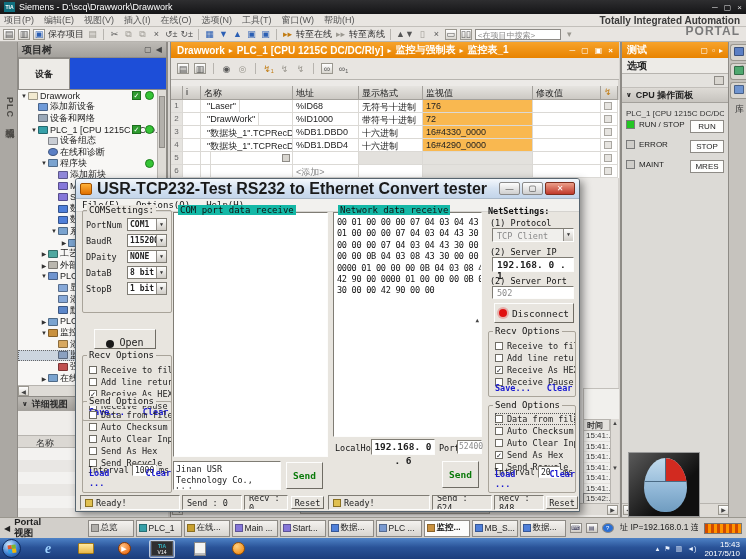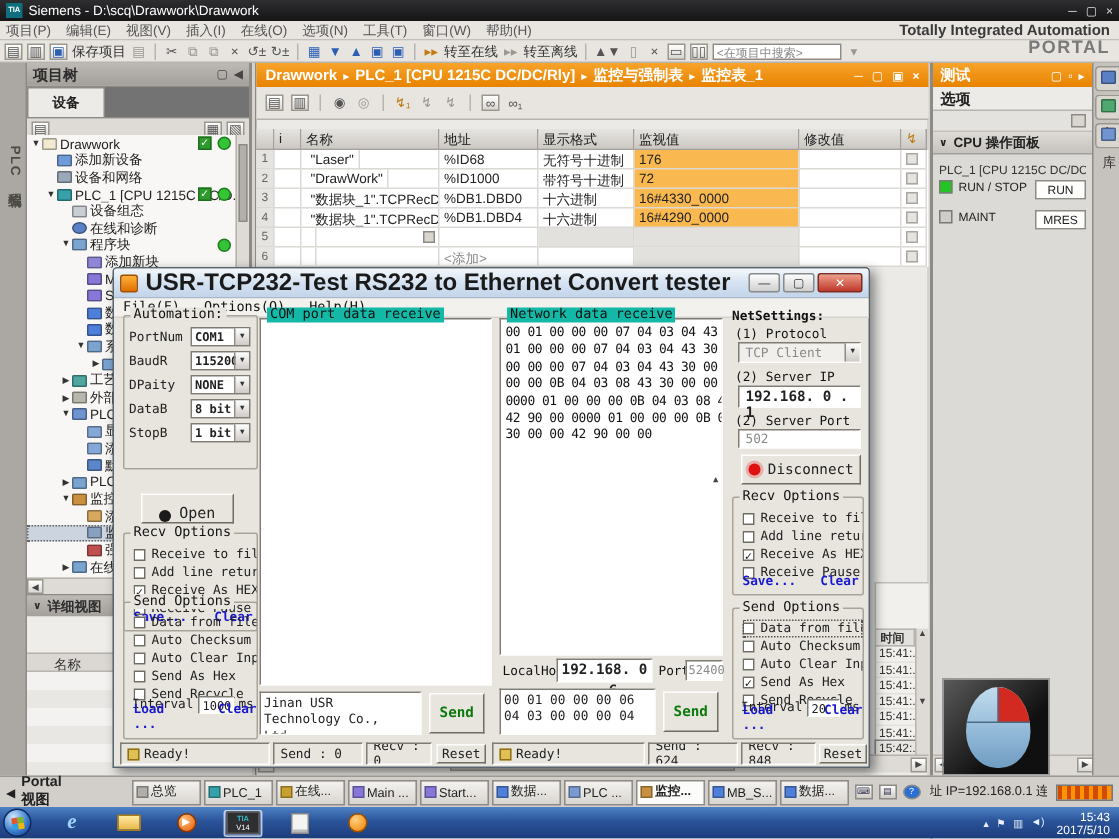--- a/index.html
+++ b/index.html
@@ -24,21 +24,21 @@
   #brand .b1{font-size:10px;font-weight:bold;color:#3a3a3a}
   #brand .b2{font-size:12px;color:#7a7a7a;font-weight:bold;letter-spacing:1px}
   
   #lrail{left:0;top:42px;width:18px;height:475px;background:#aba8a3;border-right:1px solid #8e8b86}
   #lrail .vtxt{position:absolute;top:55px;left:3px;writing-mode:vertical-rl;font-size:9px;color:#4c4a46;font-weight:bold;letter-spacing:1px}
   
   #ptree{left:18px;top:42px;width:150px;height:475px;background:#e9e6e2;border-right:2px solid #8e8b86}
   .phead{height:16px;background:linear-gradient(#bdbab5,#a3a09b);display:flex;align-items:center;padding:0 4px;font-weight:bold;color:#2d2d2d;border-bottom:1px solid #8e8b86}
   .phead .spacer{flex:1}
   .phico{font-size:8px;color:#444;margin-left:4px}
-  #pt-tabs{height:21px;background:#737373;display:flex;border-bottom:1px solid #8e8b86}
+  #pt-tabs{height:32px;background:#1d4ed8;display:flex;border-bottom:1px solid #8e8b86}
   #pt-tab-dev{width:52px;background:#edebe7;border:1px solid #8e8b86;border-bottom:none;font-size:9px;display:flex;align-items:center;justify-content:center;font-weight:bold}
   #pt-tools{height:16px;background:#dedbd6;border-bottom:1px solid #b7b4af;display:flex;align-items:center;padding:0 3px;gap:3px}
   #pt-tools .spacer{flex:1}
   #pt-tree{position:absolute;left:0;top:48px;width:140px;height:295px;background:#f8f7f5;overflow:hidden}
   .trow{position:relative;height:11.3px;display:flex;align-items:center;font-size:9px;white-space:nowrap;overflow:hidden}
   .trow.selected{background:#ccd5df;outline:1px dotted #666;outline-offset:-1px}
   .texp{width:8px;font-size:6px;color:#333;flex:none;text-align:center}
   .ticon{width:10px;height:8px;flex:none;margin-right:2px;border-radius:1px;border:1px solid rgba(0,0,0,.35)}
   .i-proj{background:#f2ead0}.i-add{background:#6f9ad8}.i-net{background:#9aa8b8}
   .i-plc{background:#37a0a8}.i-cfg{background:#c9cdd4}.i-diag{background:#5b7fc4;border-radius:50%}
@@ -619,20 +619,25 @@
   </div>
   <div id="tp-plc">PLC_1 [CPU 1215C DC/DC/Rly]</div>
   <div>
 
       <div class="ctrl">
         <span class="led led-green"></span>
         <span class="clabel">RUN / STOP</span>
         <span class="cbtn">RUN</span>
       </div>
 
+      <div class="ctrl">
+        <span class="led led-gray"></span>
+        <span class="clabel">ERROR</span>
+        <span class="cbtn">STOP</span>
+      </div>
 
       <div class="ctrl">
         <span class="led led-gray"></span>
         <span class="clabel">MAINT</span>
         <span class="cbtn">MRES</span>
       </div>
     </div>
   <div id="tp-hscroll">
     <span class="harrow">◀</span>
     <span class="harrow">▶</span>
@@ -675,21 +680,21 @@
     <span class="dwb close">✕</span>
   </div>
   <div id="dl-menu">
 
   <span>File(F)</span>
       <span>Options(O)</span>
       <span>Help(H)</span>
     </div>
 
   <div class="grp" style="left:6px;top:31px;width:90px;height:103px">
-    <span class="glabel">Automation:</span>
+    <span class="glabel">COMSettings:</span>
     <div style="padding-top:6px">
 
         <div class="cfrow">
           <span class="cfl">PortNum</span>
           <span class="cfs">
             <span class="cfv">COM1</span>
             <span class="cfa">▼</span>
           </span>
         </div>
 
@@ -820,21 +825,20 @@
         <div>30 00 00 42 90 00 00</div>
       </div>
     <span style="position:absolute;right:2px;top:103px;font-size:6px;color:#444">▲</span>
   </div>
 
   <span class="nslabel" style="left:259px;top:264px">LocalHost</span>
   <div class="abs sunken" style="left:295px;top:260px;width:64px;height:16px;font-weight:bold;font-size:9.5px;text-align:center;line-height:14px">192.168. 0 . 6</div>
   <span class="nslabel" style="left:363px;top:264px">Port</span>
   <div class="abs sunken" style="left:381px;top:261px;width:25px;height:14px;font-size:8px;color:#8a8a8a;padding:1px 1px">52400</div>
 
-  <div class="abs sunken" style="left:257px;top:280px;width:104px;height:31px;font-size:8.5px;padding:2px;line-height:11px;overflow:hidden">00 01 00 00 00 06 04 03 00 00 00 04</div>
   <div class="abs raised sendbtn" style="left:366px;top:282px;width:37px;height:27px">Send</div>
 
   <span class="nslabel" style="left:412px;top:27px;font-weight:bold">NetSettings:</span>
   <span class="nslabel" style="left:414px;top:39px">(1) Protocol</span>
   <div class="abs sunken" style="left:416px;top:49px;width:82px;height:14px;background:#f0efec">
     <span style="position:absolute;left:4px;top:2px;font-size:8.5px;color:#8a8a8a">TCP Client</span>
     <span class="cfa" style="height:12px">▼</span>
   </div>
   <span class="nslabel" style="left:414px;top:68px">(2) Server IP</span>
   <div class="abs sunken" style="left:416px;top:78px;width:82px;height:15px;font-weight:bold;font-size:9.5px;padding:1px 4px">192.168. 0 . 1</div>

